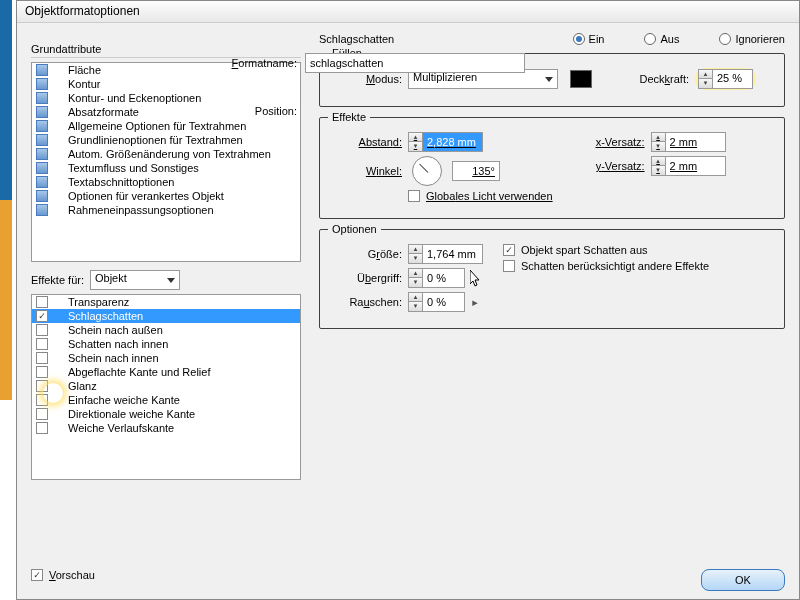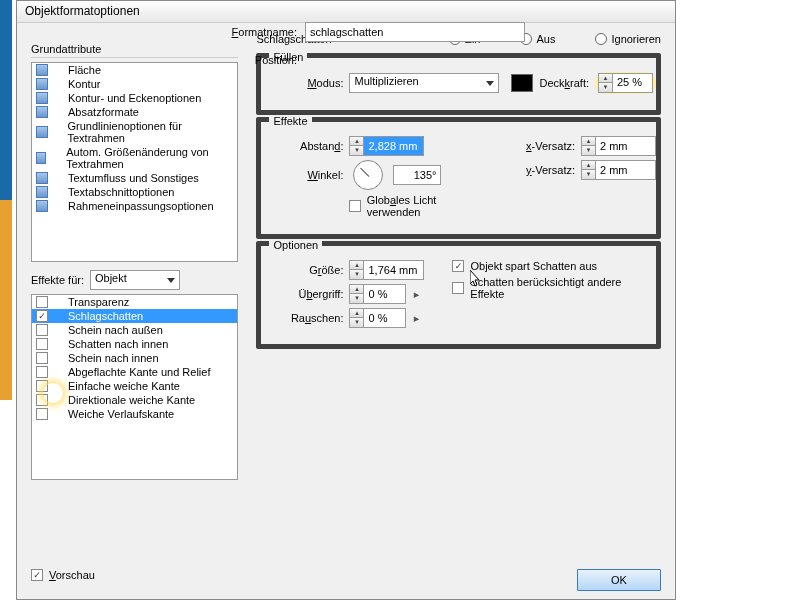--- a/index.html
+++ b/index.html
@@ -1,20 +1,20 @@
 <!DOCTYPE html>
 <html><head>
 <meta charset="utf-8">
 <style>
 * { box-sizing: border-box; margin: 0; padding: 0; font-family: "Segoe UI", Tahoma, sans-serif; font-size: 11px; }
 body { background: #fff; width: 800px; height: 600px; overflow: hidden; position: relative; }
 .bg-strip { position: absolute; left: 0; width: 12px; height: 600px; }
 .bg-blue { background: #1a6aa8; top: 0; height: 300px; }
 .bg-orange { background: #e8a030; top: 200px; height: 200px; }
-.dialog { position: absolute; left: 16px; top: 0; width: 660px; height: 600px; background: #f0f0f0; border: 1px solid #888; }
+.dialog { position: absolute; left: 16px; top: 0; width: 784px; height: 600px; background: #f0f0f0; border: 1px solid #888; }
 .titlebar { height: 22px; background: linear-gradient(#fdfdfd, #e8e8e8); border-bottom: 1px solid #ccc; padding: 3px 8px; font-size: 12px; }
 .content { padding: 10px 14px; display: flex; gap: 18px; }
 .left-col { width: 270px; }
 .right-col { flex: 1; }
 .form-row { display: flex; align-items: center; margin: 6px 0; }
 .form-row label { text-align: right; margin-right: 8px; }
 .lbl-name { width: 120px; }
 .txt { background: #fff; border: 1px solid #999; padding: 2px 4px; height: 20px; }
 .txt-name { width: 220px; }
 .section-head { font-size: 11px; color: #000; margin: 10px 0 4px 0; border-bottom: 1px solid #ccc; padding-bottom: 2px; }
@@ -26,39 +26,39 @@
 .chk { width: 12px; height: 12px; border: 1px solid #888; background: #fff; display: inline-flex; align-items: center; justify-content: center; font-size: 9px; color: #333; }
 .chk.on::after { content: "✓"; }
 .effects-row { display: flex; align-items: center; margin: 8px 0 4px 0; gap: 6px; }
 .dropdown { background: #fff; border: 1px solid #999; padding: 1px 18px 1px 4px; height: 20px; position: relative; display: inline-block; }
 .dropdown::after { content: ""; position: absolute; right: 4px; top: 7px; border-left: 4px solid transparent; border-right: 4px solid transparent; border-top: 5px solid #333; }
 .radio-row { display: flex; align-items: center; gap: 40px; padding: 0 0 8px 0; }
 .radio-row .sec-title { font-weight: normal; margin-right: auto; }
 .radio { display: flex; align-items: center; gap: 4px; }
 .radio-dot { width: 12px; height: 12px; border: 1px solid #666; border-radius: 50%; background: #fff; display: inline-flex; align-items: center; justify-content: center; }
 .radio-dot.on::after { content: ""; width: 6px; height: 6px; background: #3a78c0; border-radius: 50%; }
-.group { border: 5px solid #404040; border-radius: 2px; padding: 10px 0 12px 12px; margin-bottom: 2px; position: relative; }
+.group { border: 1px solid #404040; border-radius: 2px; padding: 10px 28px 12px 12px; margin-bottom: 10px; position: relative; }
 .group-title { position: absolute; top: -7px; left: 8px; background: #f0f0f0; padding: 0 4px; }
 .field-row { display: flex; align-items: center; margin: 4px 0; gap: 6px; }
 .field-row label { text-align: right; }
 .lbl-r { width: 70px; }
 .lbl-r2 { width: 62px; }
 .spinner { display: flex; align-items: center; }
 .spin-btns { display: flex; flex-direction: column; border: 1px solid #999; }
 .spin-btns span { width: 13px; height: 9px; background: linear-gradient(#f8f8f8,#ddd); font-size: 7px; line-height: 7px; text-align: center; color: #444; }
 .spin-btns span:first-child { border-bottom: 1px solid #999; }
 .spin-input { border: 1px solid #999; border-left: none; background: #fff; padding: 2px 4px; width: 60px; height: 20px; }
 .spin-input.sel { background: #3399ff; color: #fff; }
 .color-swatch { width: 22px; height: 18px; background: #000; border: 1px solid #666; margin-left: 6px; }
 .deck-hl { background: #fff0a0; border-radius: 10px; padding: 1px 3px; display: inline-block; }
 .angle-dial { width: 30px; height: 30px; border: 1px solid #888; border-radius: 50%; background: #fff; position: relative; margin-left: 4px; }
 .angle-dial::after { content: ""; position: absolute; width: 12px; height: 1px; background: #333; top: 15px; left: 3px; transform-origin: right center; transform: rotate(45deg); }
 .flyout { width: 8px; height: 14px; display: inline-flex; align-items: center; justify-content: center; color: #555; }
 .bottom-row { position: absolute; bottom: 8px; left: 14px; right: 14px; display: flex; }
-.ok-btn { margin-left: auto; width: 84px; height: 22px; background: linear-gradient(#e8f2fc,#b4d6f6); border: 1px solid #3a78c0; border-radius: 1px; text-align: center; line-height: 20px; }
+.ok-btn { margin-left: auto; width: 84px; height: 22px; background: linear-gradient(#e8f2fc,#b4d6f6); border: 1px solid #3a78c0; border-radius: 8px; text-align: center; line-height: 20px; }
 .underline-key { text-decoration: underline; }
 .hl-circle { position: absolute; width: 20px; height: 20px; border-radius: 50%; box-shadow: 0 0 6px 3px rgba(255,220,90,.8); pointer-events: none; }
 .cursor { position: absolute; width: 12px; height: 18px; pointer-events: none; }
 .cursor svg { width: 12px; height: 18px; }
 </style>
 </head>
 <body>
 
 <div class="bg-strip bg-blue"></div>
 <div class="bg-strip bg-orange"></div>
@@ -82,33 +82,41 @@
           <div class="list-item">
             <span class="sq-icon"></span>
             <span>Kontur- und Eckenoptionen</span>
           </div>
           <div class="list-item">
             <span class="sq-icon"></span>
             <span>Absatzformate</span>
           </div>
           <div class="list-item">
             <span class="sq-icon"></span>
+            <span>Allgemeine Optionen für Textrahmen</span>
+          </div>
+          <div class="list-item">
+            <span class="sq-icon"></span>
             <span>Grundlinienoptionen für Textrahmen</span>
           </div>
           <div class="list-item">
             <span class="sq-icon"></span>
             <span>Autom. Größenänderung von Textrahmen</span>
           </div>
           <div class="list-item">
             <span class="sq-icon"></span>
             <span>Textumfluss und Sonstiges</span>
           </div>
           <div class="list-item">
             <span class="sq-icon"></span>
             <span>Textabschnittoptionen</span>
+          </div>
+          <div class="list-item">
+            <span class="sq-icon"></span>
+            <span>Optionen für verankertes Objekt</span>
           </div>
           <div class="list-item">
             <span class="sq-icon"></span>
             <span>Rahmeneinpassungsoptionen</span>
           </div>
         </div>
 
       <div class="effects-row">
         <label>Effekte für:</label>
         <span class="dropdown" style="width:90px">Objekt</span>
@@ -130,20 +138,24 @@
             <span class="chk"></span>
             <span>Schatten nach innen</span>
           </div>
           <div class="list-item">
             <span class="chk"></span>
             <span>Schein nach innen</span>
           </div>
           <div class="list-item">
             <span class="chk"></span>
             <span>Abgeflachte Kante und Relief</span>
+          </div>
+          <div class="list-item">
+            <span class="chk"></span>
+            <span>Glanz</span>
           </div>
           <div class="list-item">
             <span class="chk"></span>
             <span>Einfache weiche Kante</span>
           </div>
           <div class="list-item">
             <span class="chk"></span>
             <span>Direktionale weiche Kante</span>
           </div>
           <div class="list-item">
@@ -185,21 +197,21 @@
                   <span>▾</span>
                 </span>
                 <span class="spin-input" style="width:40px">25 %</span>
               </span>
             </span>
         </div>
       </div>
 
       <div class="group">
         <span class="group-title">Effekte</span>
-        <div style="display:flex; gap:30px;">
+        <div style="display:flex; gap:30px;text-decoration:underline;">
           <div>
             <div class="field-row">
               <label class="lbl-r">Abstan<span class="underline-key">d</span>:</label>
               <span class="spinner">
                   <span class="spin-btns">
                     <span>▴</span>
                     <span>▾</span>
                   </span>
                   <input class="spin-input sel" value="2,828 mm" style="">
                 </span>
@@ -234,21 +246,21 @@
                   </span>
                   <input class="spin-input" value="2 mm" style="">
                 </span>
             </div>
           </div>
         </div>
       </div>
 
       <div class="group">
         <span class="group-title">Optionen</span>
-        <div style="display:flex; gap:28px;">
+        <div style="display:flex; gap:20px;">
           <div>
             <div class="field-row">
                 <label class="lbl-r">G<span class="underline-key">r</span>öße:</label>
                 <span class="spinner">
                   <span class="spin-btns">
                     <span>▴</span>
                     <span>▾</span>
                   </span>
                   <input class="spin-input" value="1,764 mm" style="">
                 </span>
@@ -285,21 +297,21 @@
                 <span class="chk"></span>
                 <span>Schatten berücksichtigt andere Effekte</span>
               </div>
           </div>
         </div>
       </div>
 
     </div>
   </div>
 
-  <div style="position:absolute; top:15px; left:160px; display:flex; flex-direction:column; gap:0;">
+  <div style="position:absolute; top:46px; left:160px; display:flex; flex-direction:column; gap:20px;">
     <div class="form-row">
         <label class="lbl-name" style="text-align:right"><span class="underline-key">F</span>ormatname:</label>
         <input class="txt txt-name" value="schlagschatten" style="">
       </div>
     <div class="form-row">
         <label class="lbl-name" style="text-align:right">Position:</label>
       </div>
   </div>
 
   <div class="bottom-row">

